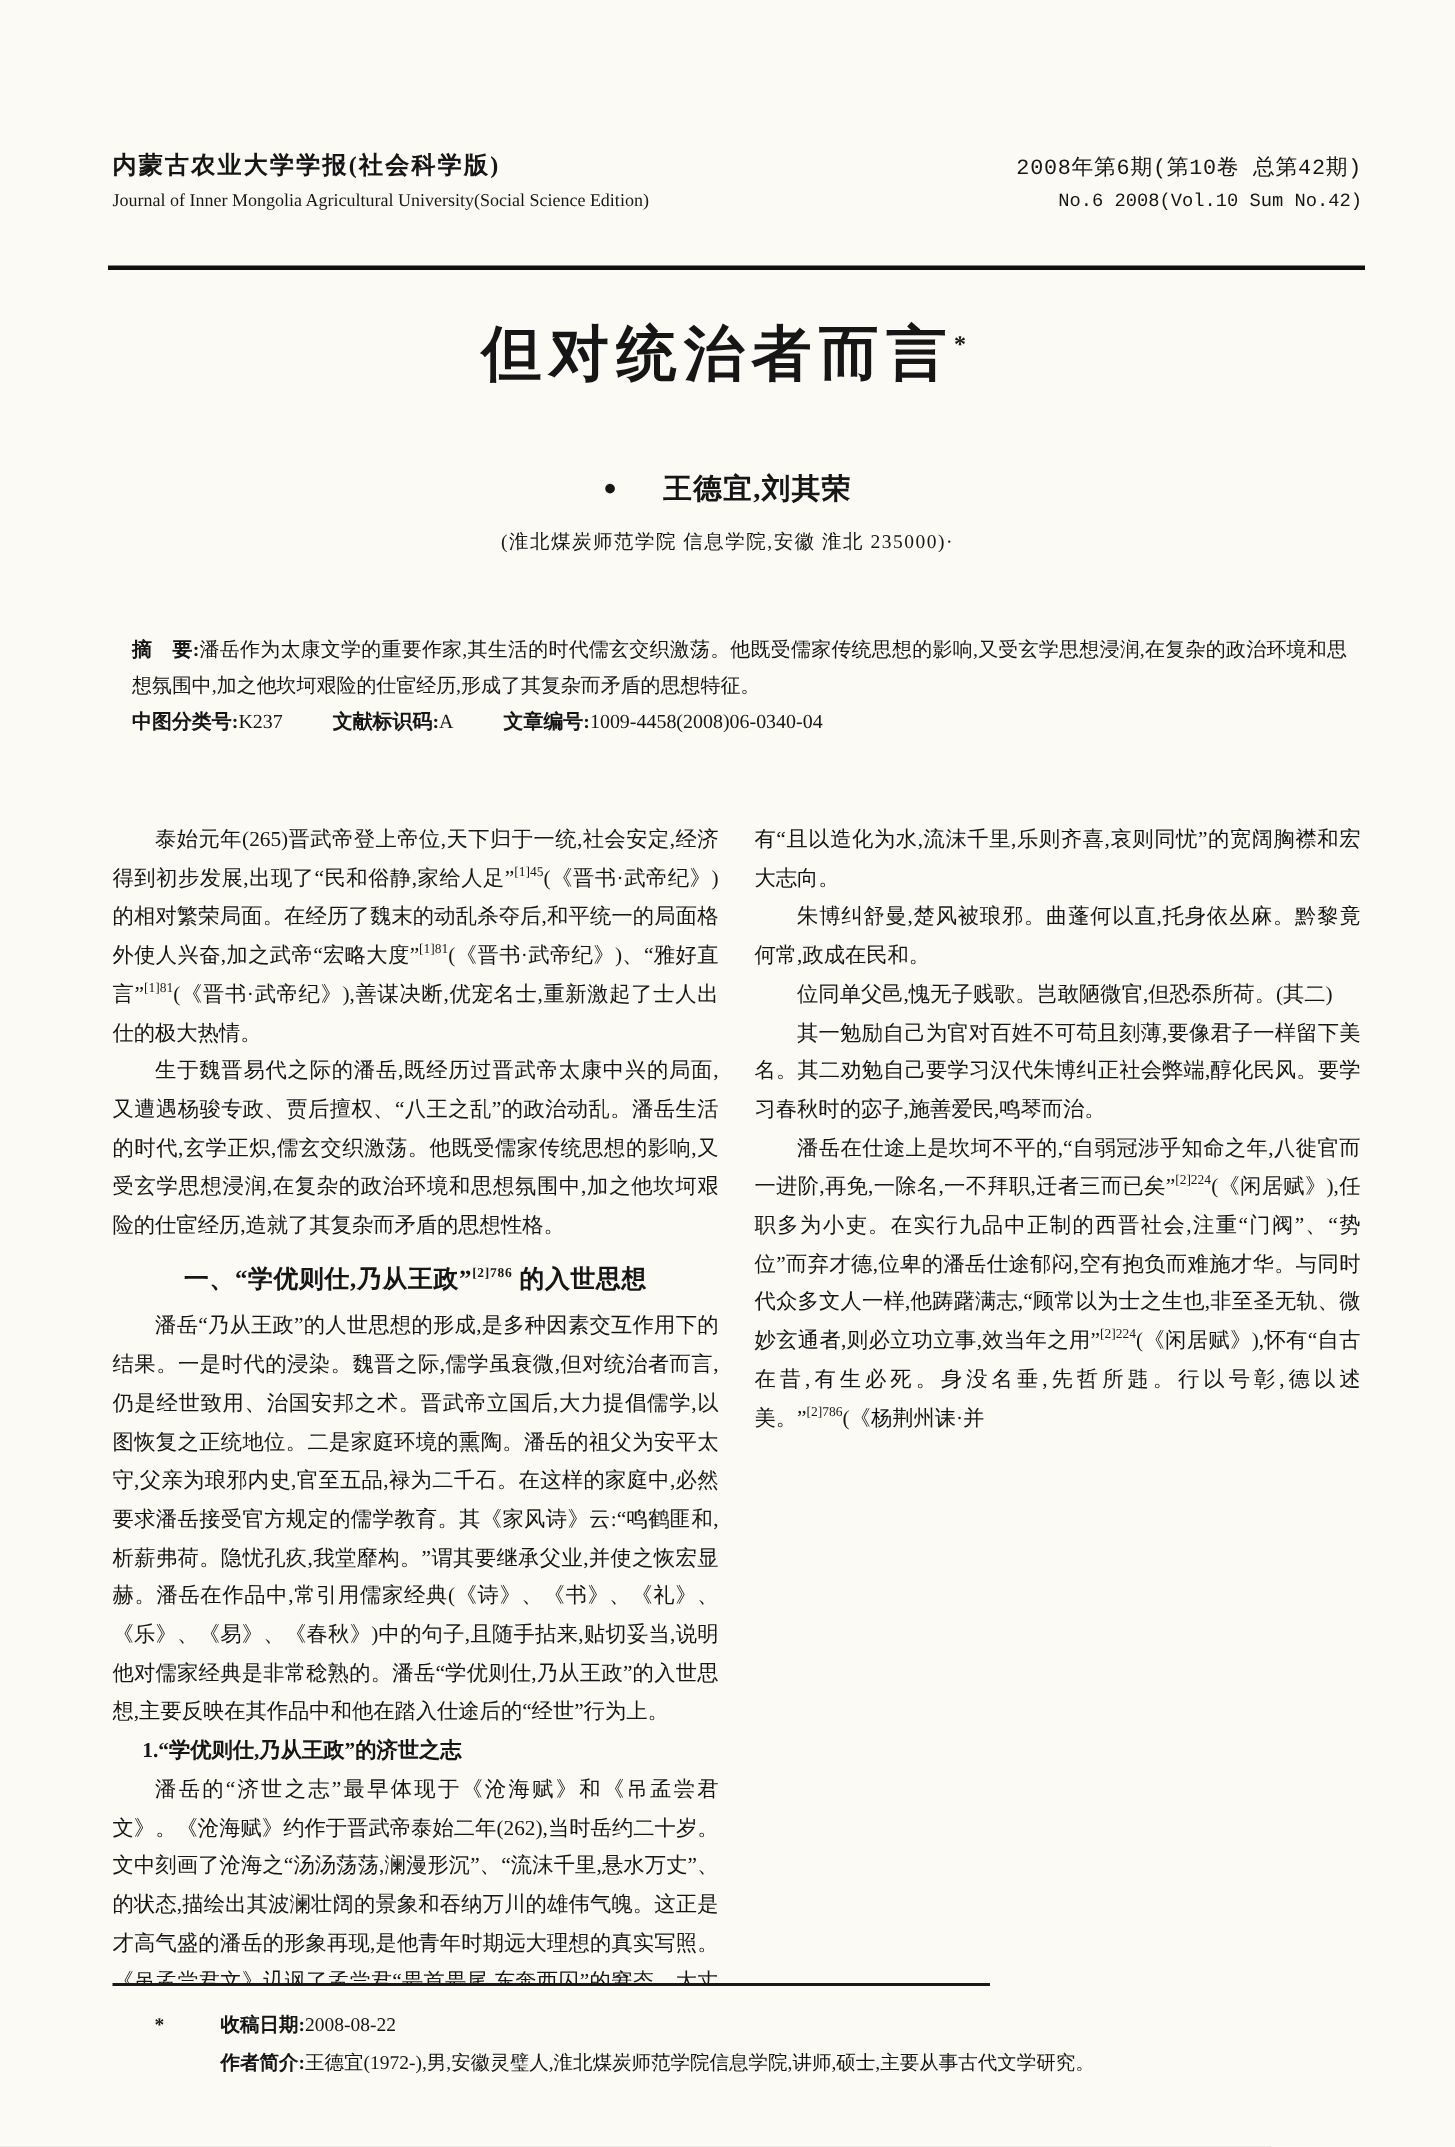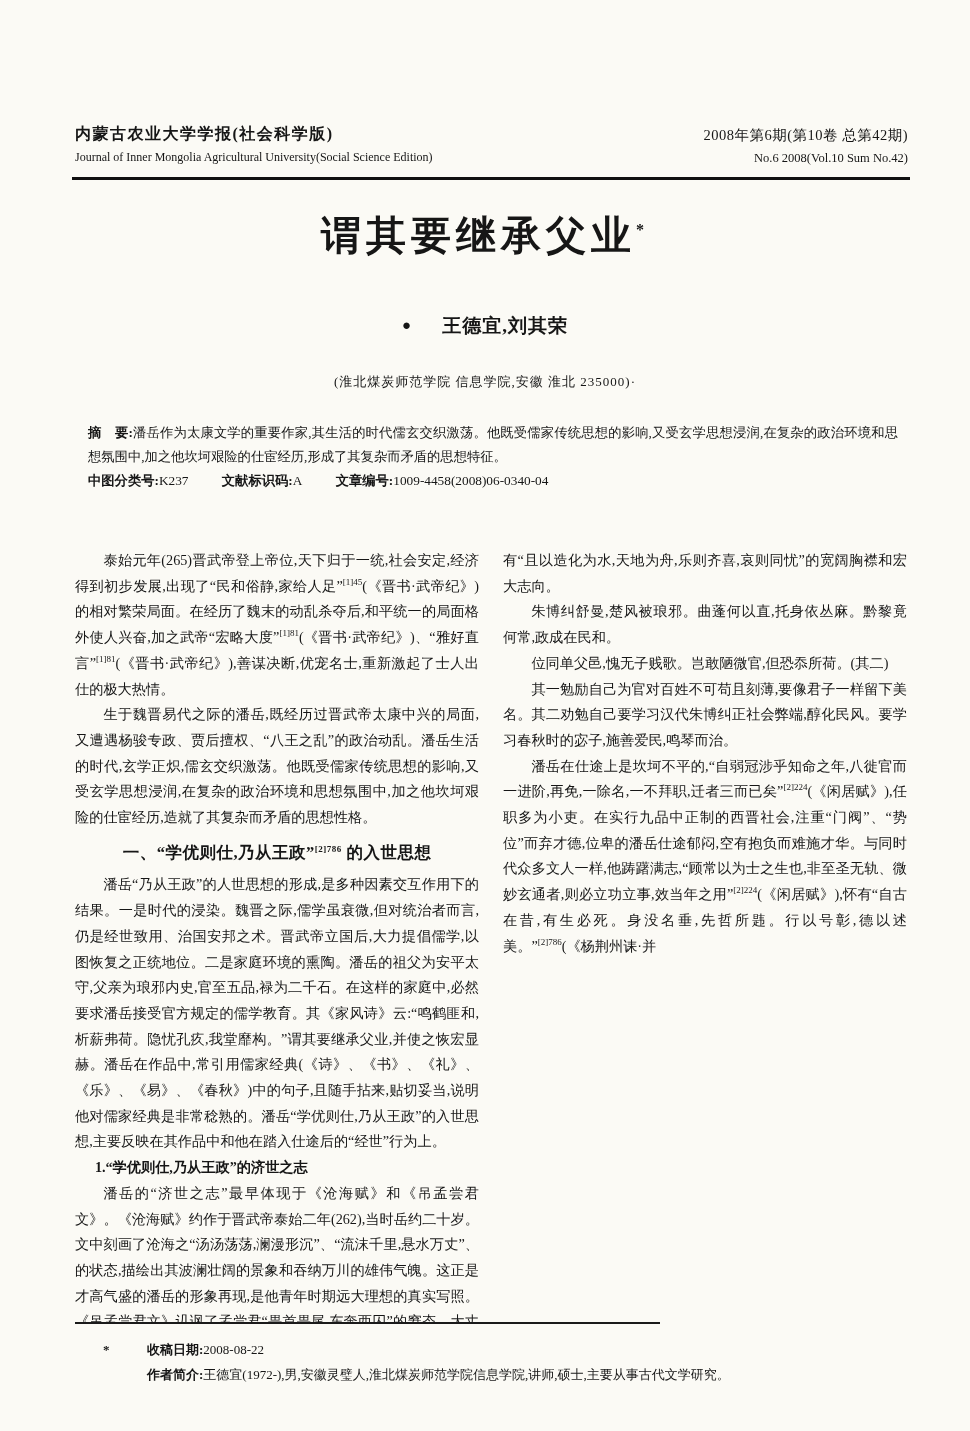--- a/index.html
+++ b/index.html
@@ -1,35 +1,35 @@
 <!DOCTYPE html>
 <html><head>
 <meta charset="utf-8">
 <style>
   html,body{margin:0;padding:0;background:#dedcd6;}
   .page{position:relative;width:970px;height:1431px;margin:0 auto;background:#fbfaf5;
         color:#161616;font-family:"Liberation Serif","DejaVu Serif",serif;overflow:hidden;}
 
   
-  .header{position:absolute;left:75px;right:62px;top:124px;}
+  .header{position:absolute;left:75px;right:62px;top:100px;}
   .j-cn{font-size:16px;font-weight:bold;letter-spacing:1.5px;}
   .j-en{font-size:12px;margin-top:5px;}
-  .issue{position:absolute;right:0;top:2px;text-align:right;}
+  .issue{position:absolute;right:0;top:2px;text-align:right;font-family:Liberation Mono, monospace;}
   .issue-cn{font-size:14.5px;letter-spacing:.5px;}
   .issue-en{font-size:12.5px;margin-top:6px;}
   .head-rule{position:absolute;left:72px;right:60px;top:177px;height:3px;background:#101010;}
 
   
   .title{position:absolute;left:0;width:100%;top:208px;text-align:center;
          font-size:40px;font-weight:bold;letter-spacing:5px;}
   .title sup{font-size:16px;font-weight:bold;}
   .authors{position:absolute;left:0;width:100%;top:313px;text-align:center;
            font-size:19px;font-weight:bold;letter-spacing:1px;}
   .authors .bullet{display:inline-block;margin-right:30px;font-size:15px;vertical-align:2px;}
-  .affil{position:absolute;left:0;width:100%;top:373px;text-align:center;font-size:13px;letter-spacing:1px;}
+  .affil{position:absolute;left:0;width:100%;top:352px;text-align:center;font-size:13px;letter-spacing:1px;}
 
   
   .meta{position:absolute;left:88px;right:72px;top:421px;font-size:13.3px;line-height:23.5px;text-align:justify;}
   .meta .lbl{font-weight:bold;}
   .meta-row{margin-top:1px;}
   .meta-row .grp{margin-right:30px;}
 
   
   .columns{position:absolute;left:75px;top:548px;width:832px;height:776px;overflow:hidden;
            display:flex;gap:24px;}
@@ -57,21 +57,21 @@
   <div class="header">
     <div class="j-cn">内蒙古农业大学学报(社会科学版)</div>
     <div class="j-en">Journal of Inner Mongolia Agricultural University(Social Science Edition)</div>
     <div class="issue">
       <div class="issue-cn">2008年第6期(第10卷  总第42期)</div>
       <div class="issue-en">No.6  2008(Vol.10  Sum No.42)</div>
     </div>
   </div>
   <div class="head-rule"></div>
 
-  <div class="title"><span>谓其要继承父业</span><sup>*</sup></div>
+  <div class="title"><span>但对统治者而言</span><sup>*</sup></div>
 
   <div class="authors"><span class="bullet">●</span><span>王德宜,刘其荣</span></div>
 
   <div class="affil">(淮北煤炭师范学院 信息学院,安徽 淮北 235000)·</div>
 
   <div class="meta">
     <div><span class="lbl">摘　要:</span><span>潘岳作为太康文学的重要作家,其生活的时代儒玄交织激荡。他既受儒家传统思想的影响,又受玄学思想浸润,在复杂的政治环境和思想氛围中,加之他坎坷艰险的仕宦经历,形成了其复杂而矛盾的思想特征。</span></div>
     <div class="meta-row">
       <span class="grp"><span class="lbl">中图分类号:</span><span>K237</span></span>
       <span class="grp"><span class="lbl">文献标识码:</span><span>A</span></span>
@@ -82,21 +82,21 @@
   <div class="columns">
     <div class="col" id="left-column">
         <div class="b-para">泰始元年(265)晋武帝登上帝位,天下归于一统,社会安定,经济得到初步发展,出现了“民和俗静,家给人足”<sup>[1]45</sup>(《晋书·武帝纪》)的相对繁荣局面。在经历了魏末的动乱杀夺后,和平统一的局面格外使人兴奋,加之武帝“宏略大度”<sup>[1]81</sup>(《晋书·武帝纪》)、“雅好直言”<sup>[1]81</sup>(《晋书·武帝纪》),善谋决断,优宠名士,重新激起了士人出仕的极大热情。</div>
         <div class="b-para">生于魏晋易代之际的潘岳,既经历过晋武帝太康中兴的局面,又遭遇杨骏专政、贾后擅权、“八王之乱”的政治动乱。潘岳生活的时代,玄学正炽,儒玄交织激荡。他既受儒家传统思想的影响,又受玄学思想浸润,在复杂的政治环境和思想氛围中,加之他坎坷艰险的仕宦经历,造就了其复杂而矛盾的思想性格。</div>
         <div class="b-h1">一、“学优则仕,乃从王政”<sup>[2]786</sup> 的入世思想</div>
         <div class="b-para">潘岳“乃从王政”的人世思想的形成,是多种因素交互作用下的结果。一是时代的浸染。魏晋之际,儒学虽衰微,但对统治者而言,仍是经世致用、治国安邦之术。晋武帝立国后,大力提倡儒学,以图恢复之正统地位。二是家庭环境的熏陶。潘岳的祖父为安平太守,父亲为琅邪内史,官至五品,禄为二千石。在这样的家庭中,必然要求潘岳接受官方规定的儒学教育。其《家风诗》云:“鸣鹤匪和,析薪弗荷。隐忧孔疚,我堂靡构。”谓其要继承父业,并使之恢宏显赫。潘岳在作品中,常引用儒家经典(《诗》、《书》、《礼》、《乐》、《易》、《春秋》)中的句子,且随手拈来,贴切妥当,说明他对儒家经典是非常稔熟的。潘岳“学优则仕,乃从王政”的入世思想,主要反映在其作品中和他在踏入仕途后的“经世”行为上。</div>
         <div class="b-h2">1.“学优则仕,乃从王政”的济世之志</div>
         <div class="b-para">潘岳的“济世之志”最早体现于《沧海赋》和《吊孟尝君文》。《沧海赋》约作于晋武帝泰始二年(262),当时岳约二十岁。文中刻画了沧海之“汤汤荡荡,澜漫形沉”、“流沫千里,悬水万丈”、的状态,描绘出其波澜壮阔的景象和吞纳万川的雄伟气魄。这正是才高气盛的潘岳的形象再现,是他青年时期远大理想的真实写照。《吊孟尝君文》讥讽了孟尝君“畏首畏尾,东奔西囚”的窘态。大丈夫立身,不唯名利是求,要</div>
       </div>
     <div class="col" id="right-column">
-        <div class="b-cont">有“且以造化为水,天地为舟,乐则齐喜,哀则同忧”的宽阔胸襟和宏大志向。</div>
+        <div class="b-cont">有“且以造化为水,流沫千里,乐则齐喜,哀则同忧”的宽阔胸襟和宏大志向。</div>
         <div class="b-quote">朱博纠舒曼,楚风被琅邪。曲蓬何以直,托身依丛麻。黔黎竟何常,政成在民和。</div>
         <div class="b-quote">位同单父邑,愧无子贱歌。岂敢陋微官,但恐忝所荷。(其二)</div>
         <div class="b-para">其一勉励自己为官对百姓不可苟且刻薄,要像君子一样留下美名。其二劝勉自己要学习汉代朱博纠正社会弊端,醇化民风。要学习春秋时的宓子,施善爱民,鸣琴而治。</div>
         <div class="b-para">潘岳在仕途上是坎坷不平的,“自弱冠涉乎知命之年,八徙官而一进阶,再免,一除名,一不拜职,迁者三而已矣”<sup>[2]224</sup>(《闲居赋》),任职多为小吏。在实行九品中正制的西晋社会,注重“门阀”、“势位”而弃才德,位卑的潘岳仕途郁闷,空有抱负而难施才华。与同时代众多文人一样,他踌躇满志,“顾常以为士之生也,非至圣无轨、微妙玄通者,则必立功立事,效当年之用”<sup>[2]224</sup>(《闲居赋》),怀有“自古在昔,有生必死。身没名垂,先哲所韪。行以号彰,德以述美。”<sup>[2]786</sup>(《杨荆州诔·并</div>
       </div>
   </div>
 
   <div class="foot-rule"></div>
   <div class="footer">
     <span class="star">*</span>

